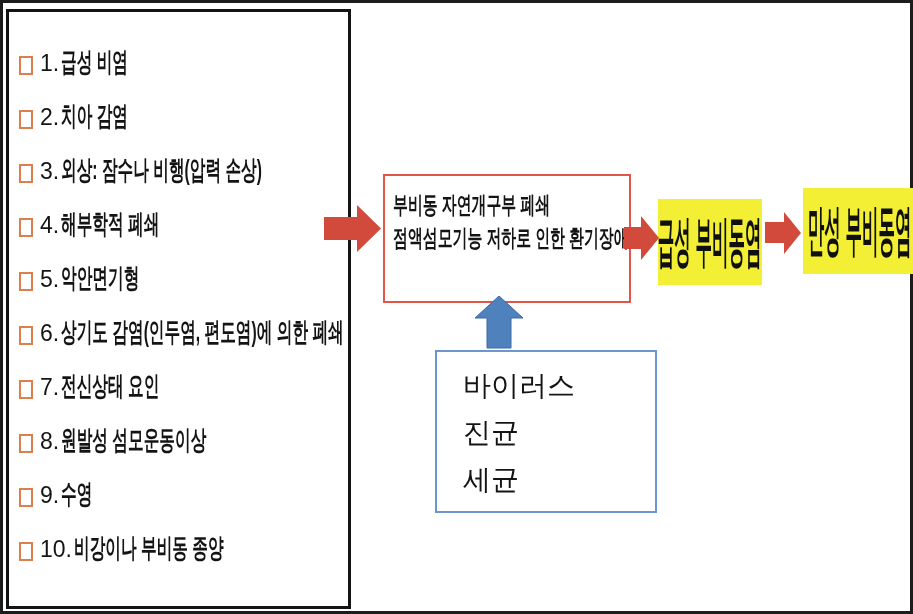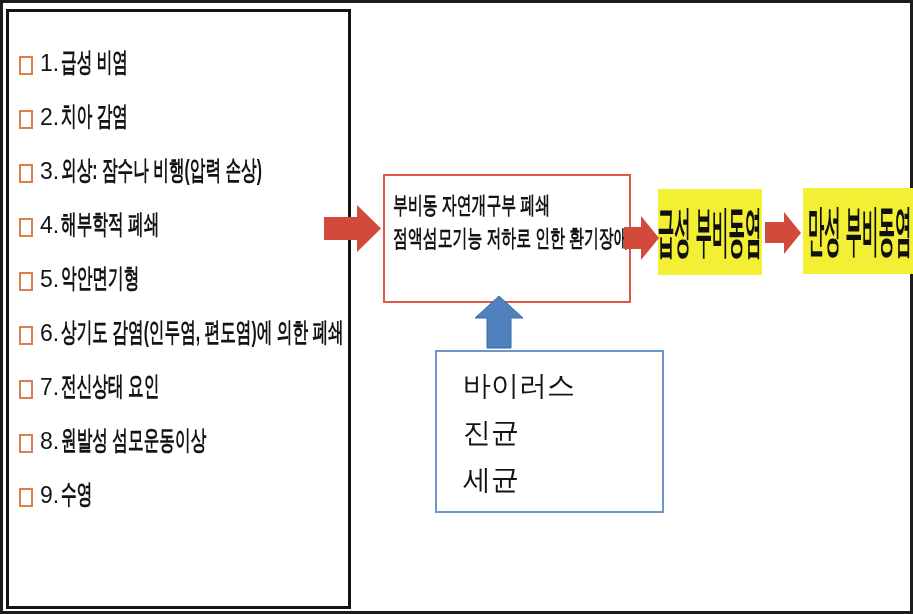--- a/index.html
+++ b/index.html
@@ -43,36 +43,36 @@
     padding:12px 0 0 8px;box-sizing:content-box;
   }
   .obstruction-box .line{
     display:block;font-size:24px;line-height:33px;font-weight:bold;
     white-space:nowrap;transform:scaleX(0.62);transform-origin:0 50%;
   }
   
   .pathogen-box{
     position:absolute;left:435px;top:350px;width:184px;height:149px;
     border:2px solid #6d97cb;background:#ffffff;
-    padding:10px 15px 0 26px;box-sizing:content-box;
+    padding:10px 8px 0 26px;box-sizing:content-box;
   }
   .pathogen-box .line{
     display:block;font-size:28px;line-height:47px;font-weight:normal;
     white-space:nowrap;
   }
   
   .yellow-box{
     position:absolute;background:#f2ef35;
     display:flex;align-items:center;justify-content:center;overflow:hidden;
   }
   .yellow-box .big{
     font-size:55px;font-weight:bold;white-space:nowrap;
     transform:scaleX(0.30);transform-origin:50% 50%;color:#101010;
   }
-  .acute-box{left:658px;top:189px;width:104px;height:86px;}
+  .acute-box{left:658px;top:199px;width:104px;height:86px;}
   .chronic-box{left:803px;top:188px;width:114px;height:86px;}
   
   .arrow-layer{position:absolute;left:0;top:0;width:913px;height:614px;pointer-events:none;}
   .red-arrow{fill:#d24a3c;}
   .blue-arrow{fill:#4f81bd;stroke:#3a6ba5;stroke-width:1;}
 </style>
 </head>
 <body>
 
 <div id="canvas">
@@ -120,20 +120,25 @@
       <div class="row">
         <span class="bullet"></span>
         <span class="num">8.</span>
         <span class="ktext">원발성 섬모운동이상</span>
       </div>
       <div class="row">
         <span class="bullet"></span>
         <span class="num">9.</span>
         <span class="ktext">수영</span>
       </div>
+      <div class="row">
+        <span class="bullet"></span>
+        <span class="num">10.</span>
+        <span class="ktext">비강이나 부비동 종양</span>
+      </div>
 
     </div>
   </div>
 
   <div class="obstruction-box">
     <span class="line">부비동 자연개구부 폐쇄</span>
     <span class="line">점액섬모기능 저하로 인한 환기장애</span>
   </div>
 
   <div class="pathogen-box">

